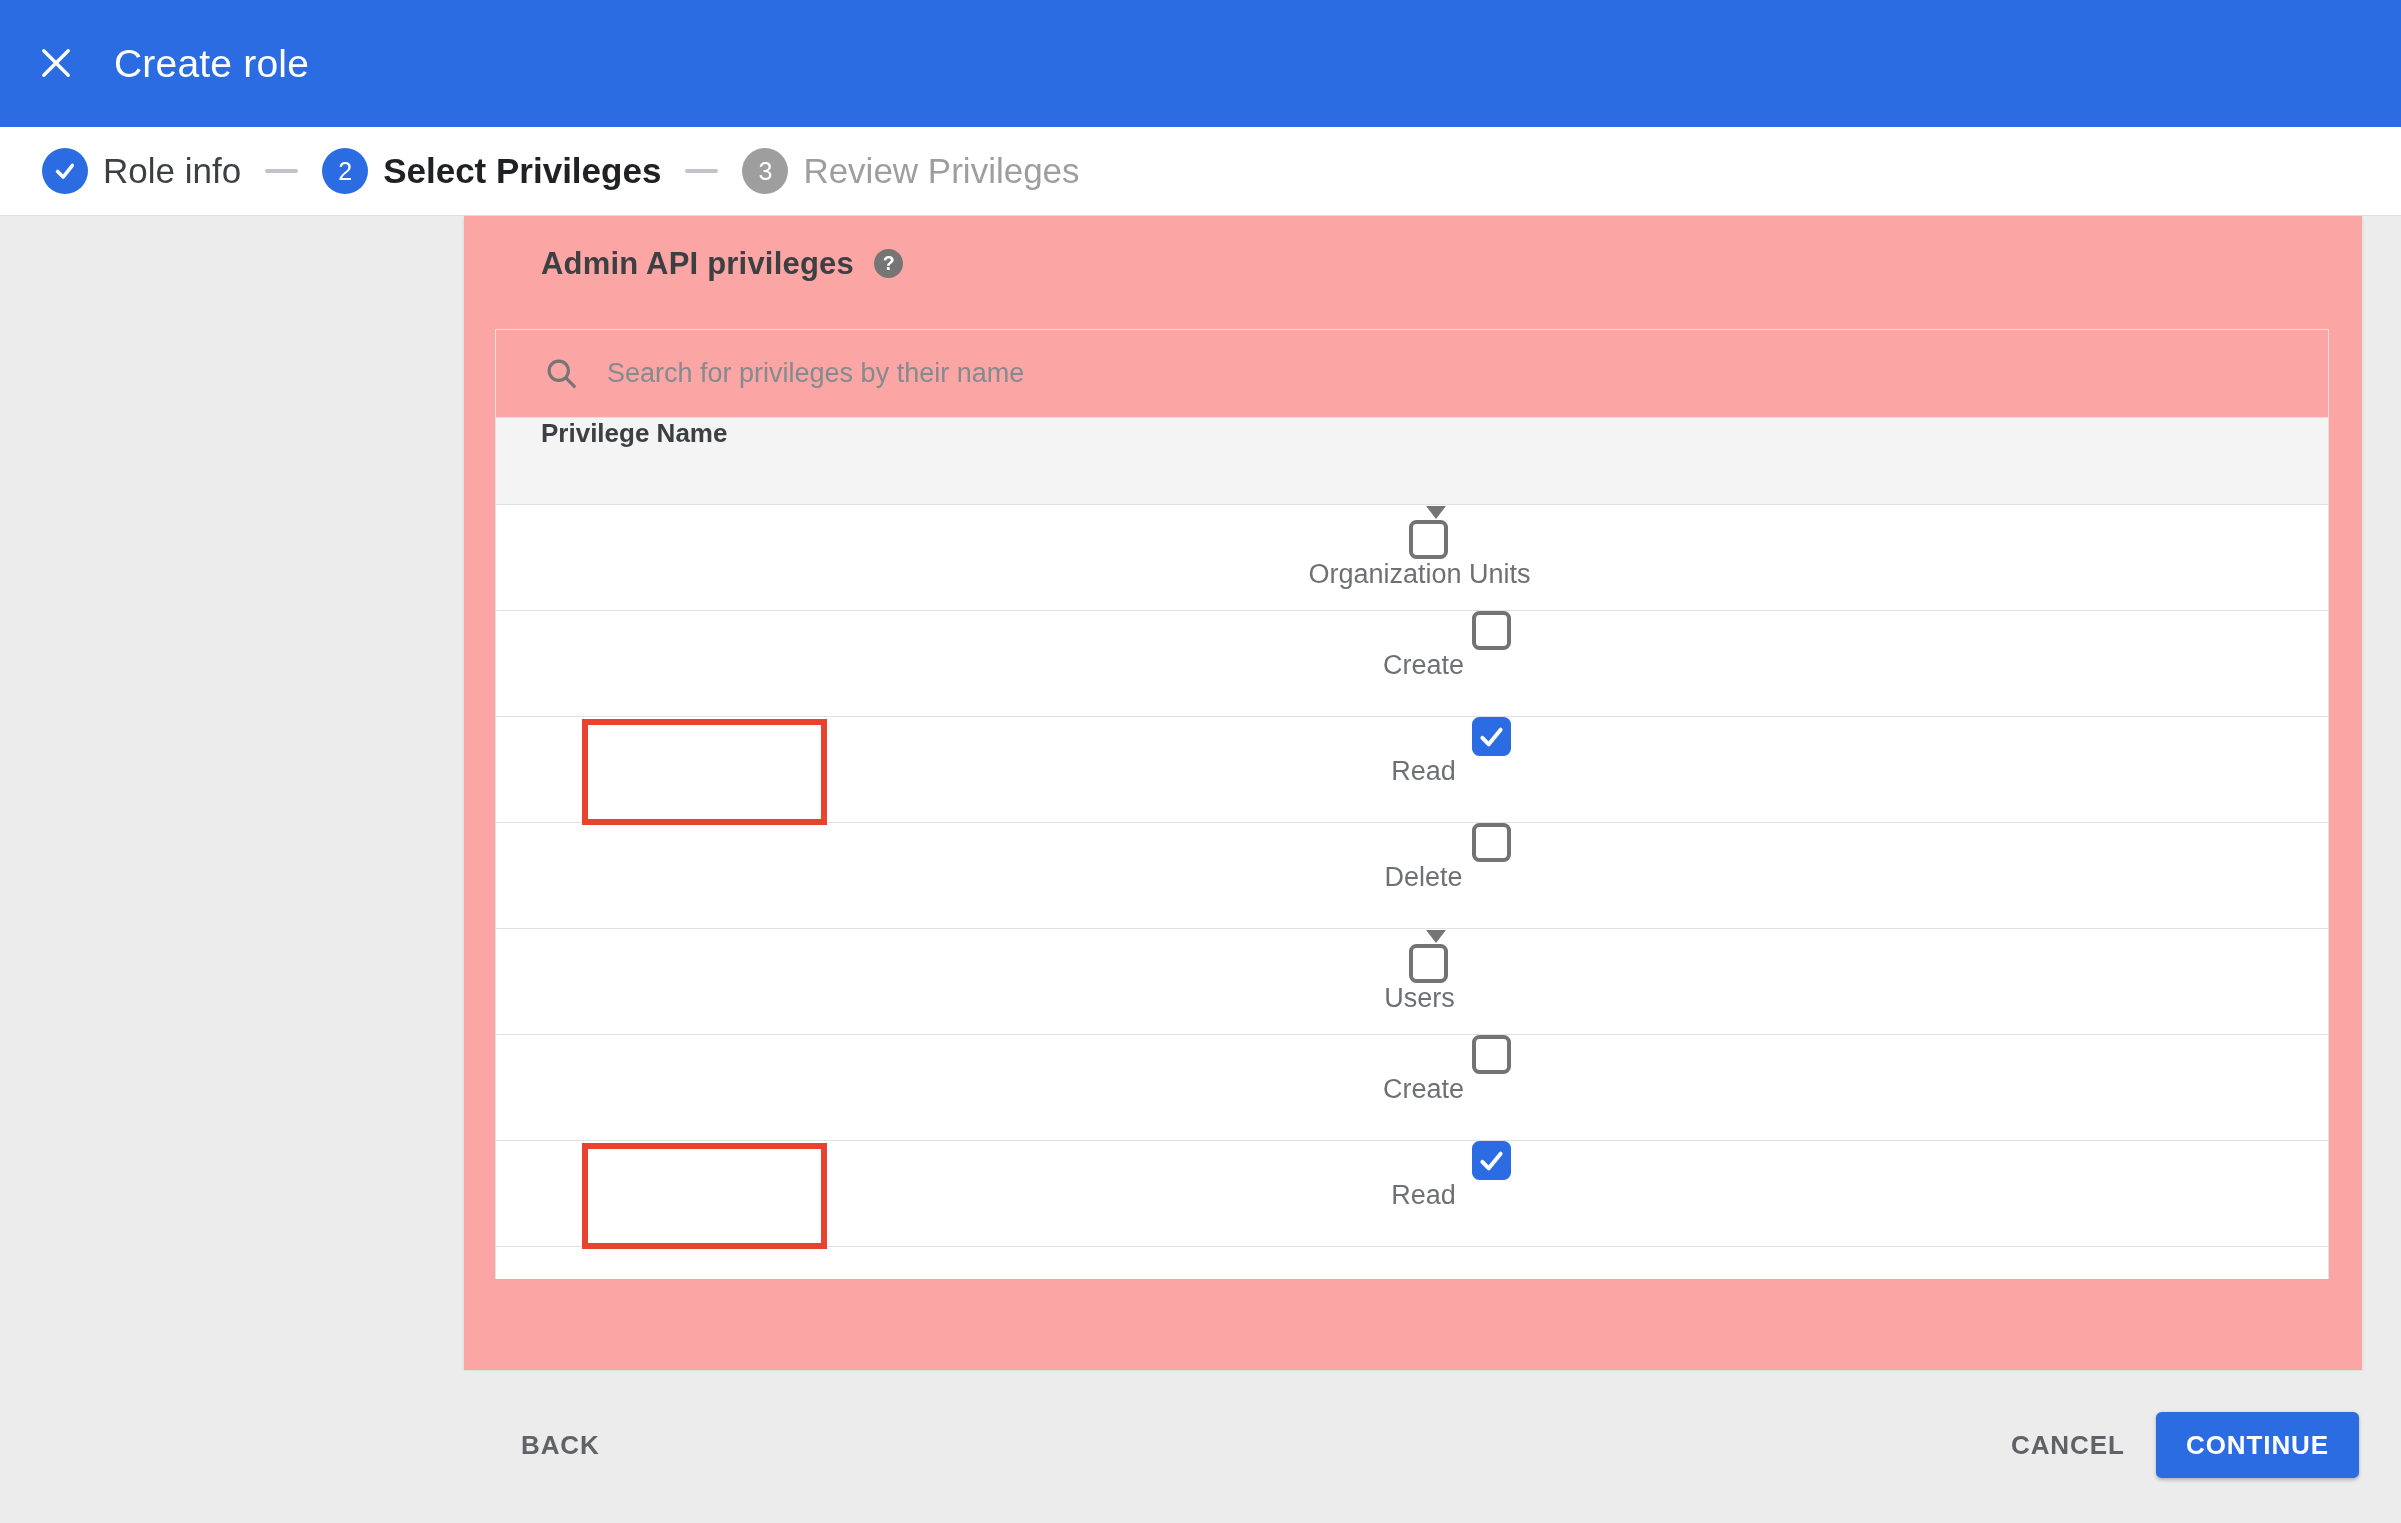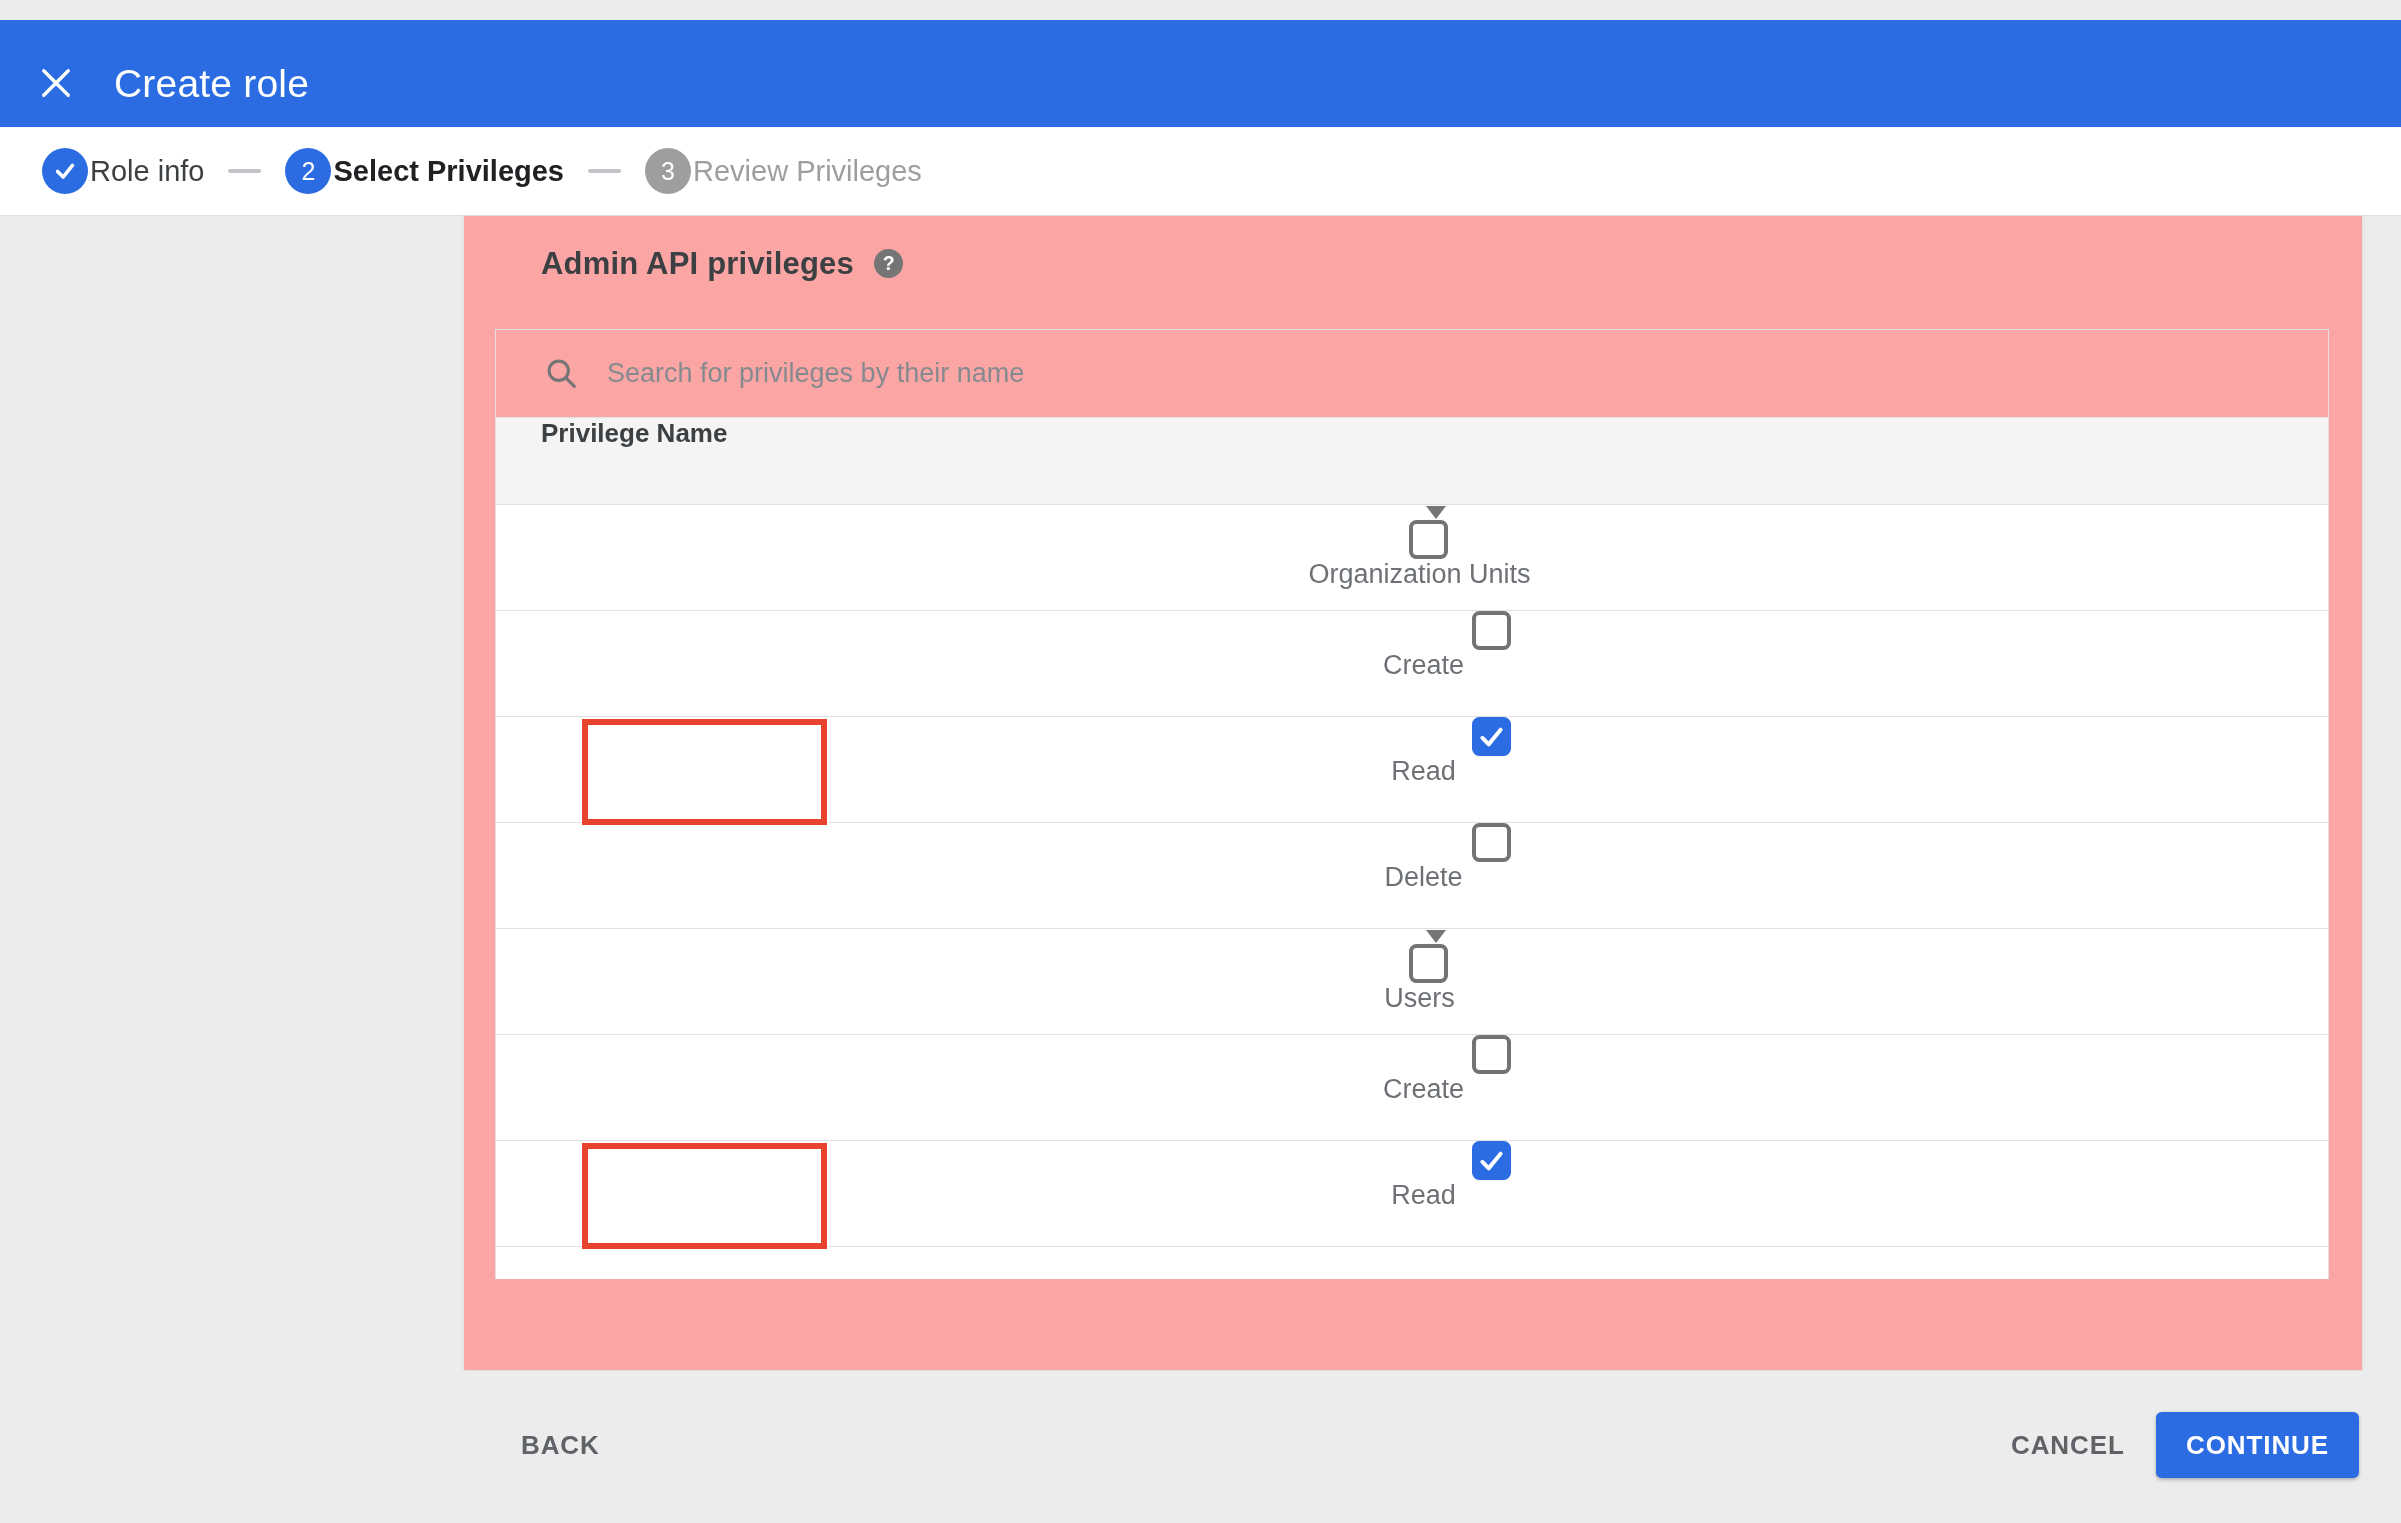--- a/index.html
+++ b/index.html
@@ -8,30 +8,30 @@
     --red:#e8432e; --placeholder:#858a8f; --btn-gray:#5f6368;
   }
   *{box-sizing:border-box; margin:0; padding:0;}
   html,body{width:2401px; height:1524px; overflow:hidden;}
   body{
     position:relative; background:var(--page-bg);
     font-family:"Liberation Sans","DejaVu Sans",sans-serif;
     -webkit-font-smoothing:antialiased;
   }
   
-  .appbar{position:absolute; left:0; top:0; width:2401px; height:127px; background:var(--blue); display:flex; align-items:center;margin-top:20px;}
+  .appbar{position:absolute; left:0; top:0; width:2401px; height:127px; background:var(--blue); display:flex; align-items:center;}
   .close-btn{position:absolute; left:39px; top:46px; width:33px; height:33px; cursor:pointer; display:flex; align-items:center; justify-content:center;}
   .appbar-title{position:absolute; left:114px; top:0; height:127px; line-height:127px; color:#fff; font-size:39px; font-weight:400; letter-spacing:0.2px;}
   
   .stepbar{position:absolute; left:0; top:127px; width:2401px; height:89px; background:#fff; border-bottom:1.9px solid var(--divider); display:flex; align-items:center; padding-left:42px;}
   .step{display:flex; align-items:center; cursor:pointer;}
   .step-circle{width:46px; height:46px; border-radius:50%; display:flex; align-items:center; justify-content:center; color:#fff; font-size:25px; font-weight:400; flex:none;}
   .step-circle.done,.step-circle.active{background:var(--blue);}
   .step-circle.upcoming{background:var(--muted);}
-  .step-label{margin-left:2px; font-size:29px; color:var(--dark-text);}
+  .step-label{margin-left:15px; font-size:35px; color:var(--dark-text);}
   .step-label.active{font-weight:700; color:#202124;}
   .step-label.upcoming{color:var(--muted);}
   .step-dash{width:33px; height:3.7px; border-radius:1.9px; background:#c0c4c9; margin:0 24px; flex:none;}
   
   .card{position:absolute; left:464px; top:216px; width:1898px; height:1154px; background:#fca5a5; overflow:hidden; box-shadow:0 0.9px 3.7px rgba(0,0,0,0.10);}
   .card-heading{height:95px; display:flex; align-items:center; padding-left:77px;}
   .card-heading h1{font-size:31px; font-weight:700; color:var(--dark-text); letter-spacing:0.2px;}
   .help-icon{width:29px; height:29px; border-radius:50%; background:var(--icon-gray); color:#fff; font-size:19.5px; font-weight:700; display:flex; align-items:center; justify-content:center; margin-left:20.4px; cursor:pointer;}
   .tablewrap{margin-left:31px; width:1834px; border:1.9px solid var(--divider); border-bottom:none;margin-top:18px;}
   .searchrow{height:88px; border-bottom:1.9px solid var(--divider); display:flex; align-items:center; padding-left:49px;}

